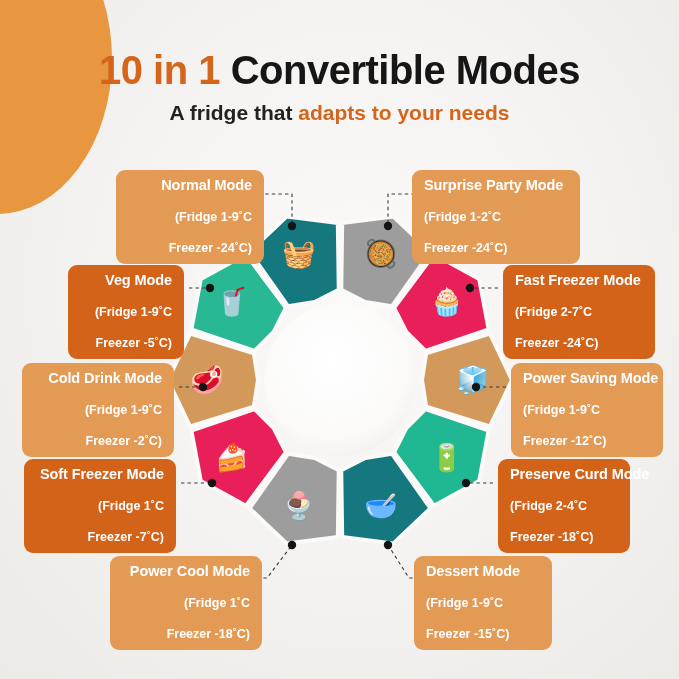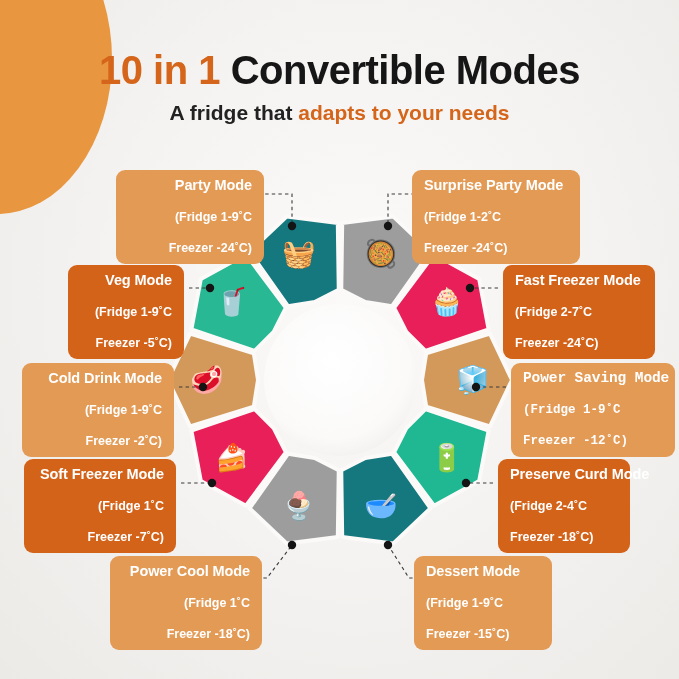--- a/index.html
+++ b/index.html
@@ -149,38 +149,38 @@
         <path d="M 181 483 L 212 483" class="conn-line"></path>
         <circle cx="212" cy="483" r="4.2" class="conn-dot"></circle>
         <path d="M 179 387 L 203 387" class="conn-line"></path>
         <circle cx="203" cy="387" r="4.2" class="conn-dot"></circle>
         <path d="M 189 288 L 210 288" class="conn-line"></path>
         <circle cx="210" cy="288" r="4.2" class="conn-dot"></circle>
       </g>
   </svg>
 
   <div class="label-box tone-light align-r" style="left:116px;top:170px;width:148px;">
-    <div class="lb-title">Party Mode</div>
+    <div class="lb-title">Normal Mode</div>
     <div class="lb-sub">(Fridge 1-9˚C</div>
     <div class="lb-sub">Freezer -24˚C)</div>
   </div>
 
   <div class="label-box tone-light align-l" style="left:412px;top:170px;width:168px;">
     <div class="lb-title">Surprise Party Mode</div>
     <div class="lb-sub">(Fridge 1-2˚C</div>
     <div class="lb-sub">Freezer -24˚C)</div>
   </div>
 
   <div class="label-box tone-dark align-l" style="left:503px;top:265px;width:152px;">
     <div class="lb-title">Fast Freezer Mode</div>
     <div class="lb-sub">(Fridge 2-7˚C</div>
     <div class="lb-sub">Freezer -24˚C)</div>
   </div>
 
-  <div class="label-box tone-light align-l" style="left:511px;top:363px;width:164px;font-family:Liberation Mono, monospace;">
+  <div class="label-box tone-light align-l" style="left:511px;top:363px;width:152px;">
     <div class="lb-title">Power Saving Mode</div>
     <div class="lb-sub">(Fridge 1-9˚C</div>
     <div class="lb-sub">Freezer -12˚C)</div>
   </div>
 
   <div class="label-box tone-dark align-l" style="left:498px;top:459px;width:132px;">
     <div class="lb-title">Preserve Curd Mode</div>
     <div class="lb-sub">(Fridge 2-4˚C</div>
     <div class="lb-sub">Freezer -18˚C)</div>
   </div>

